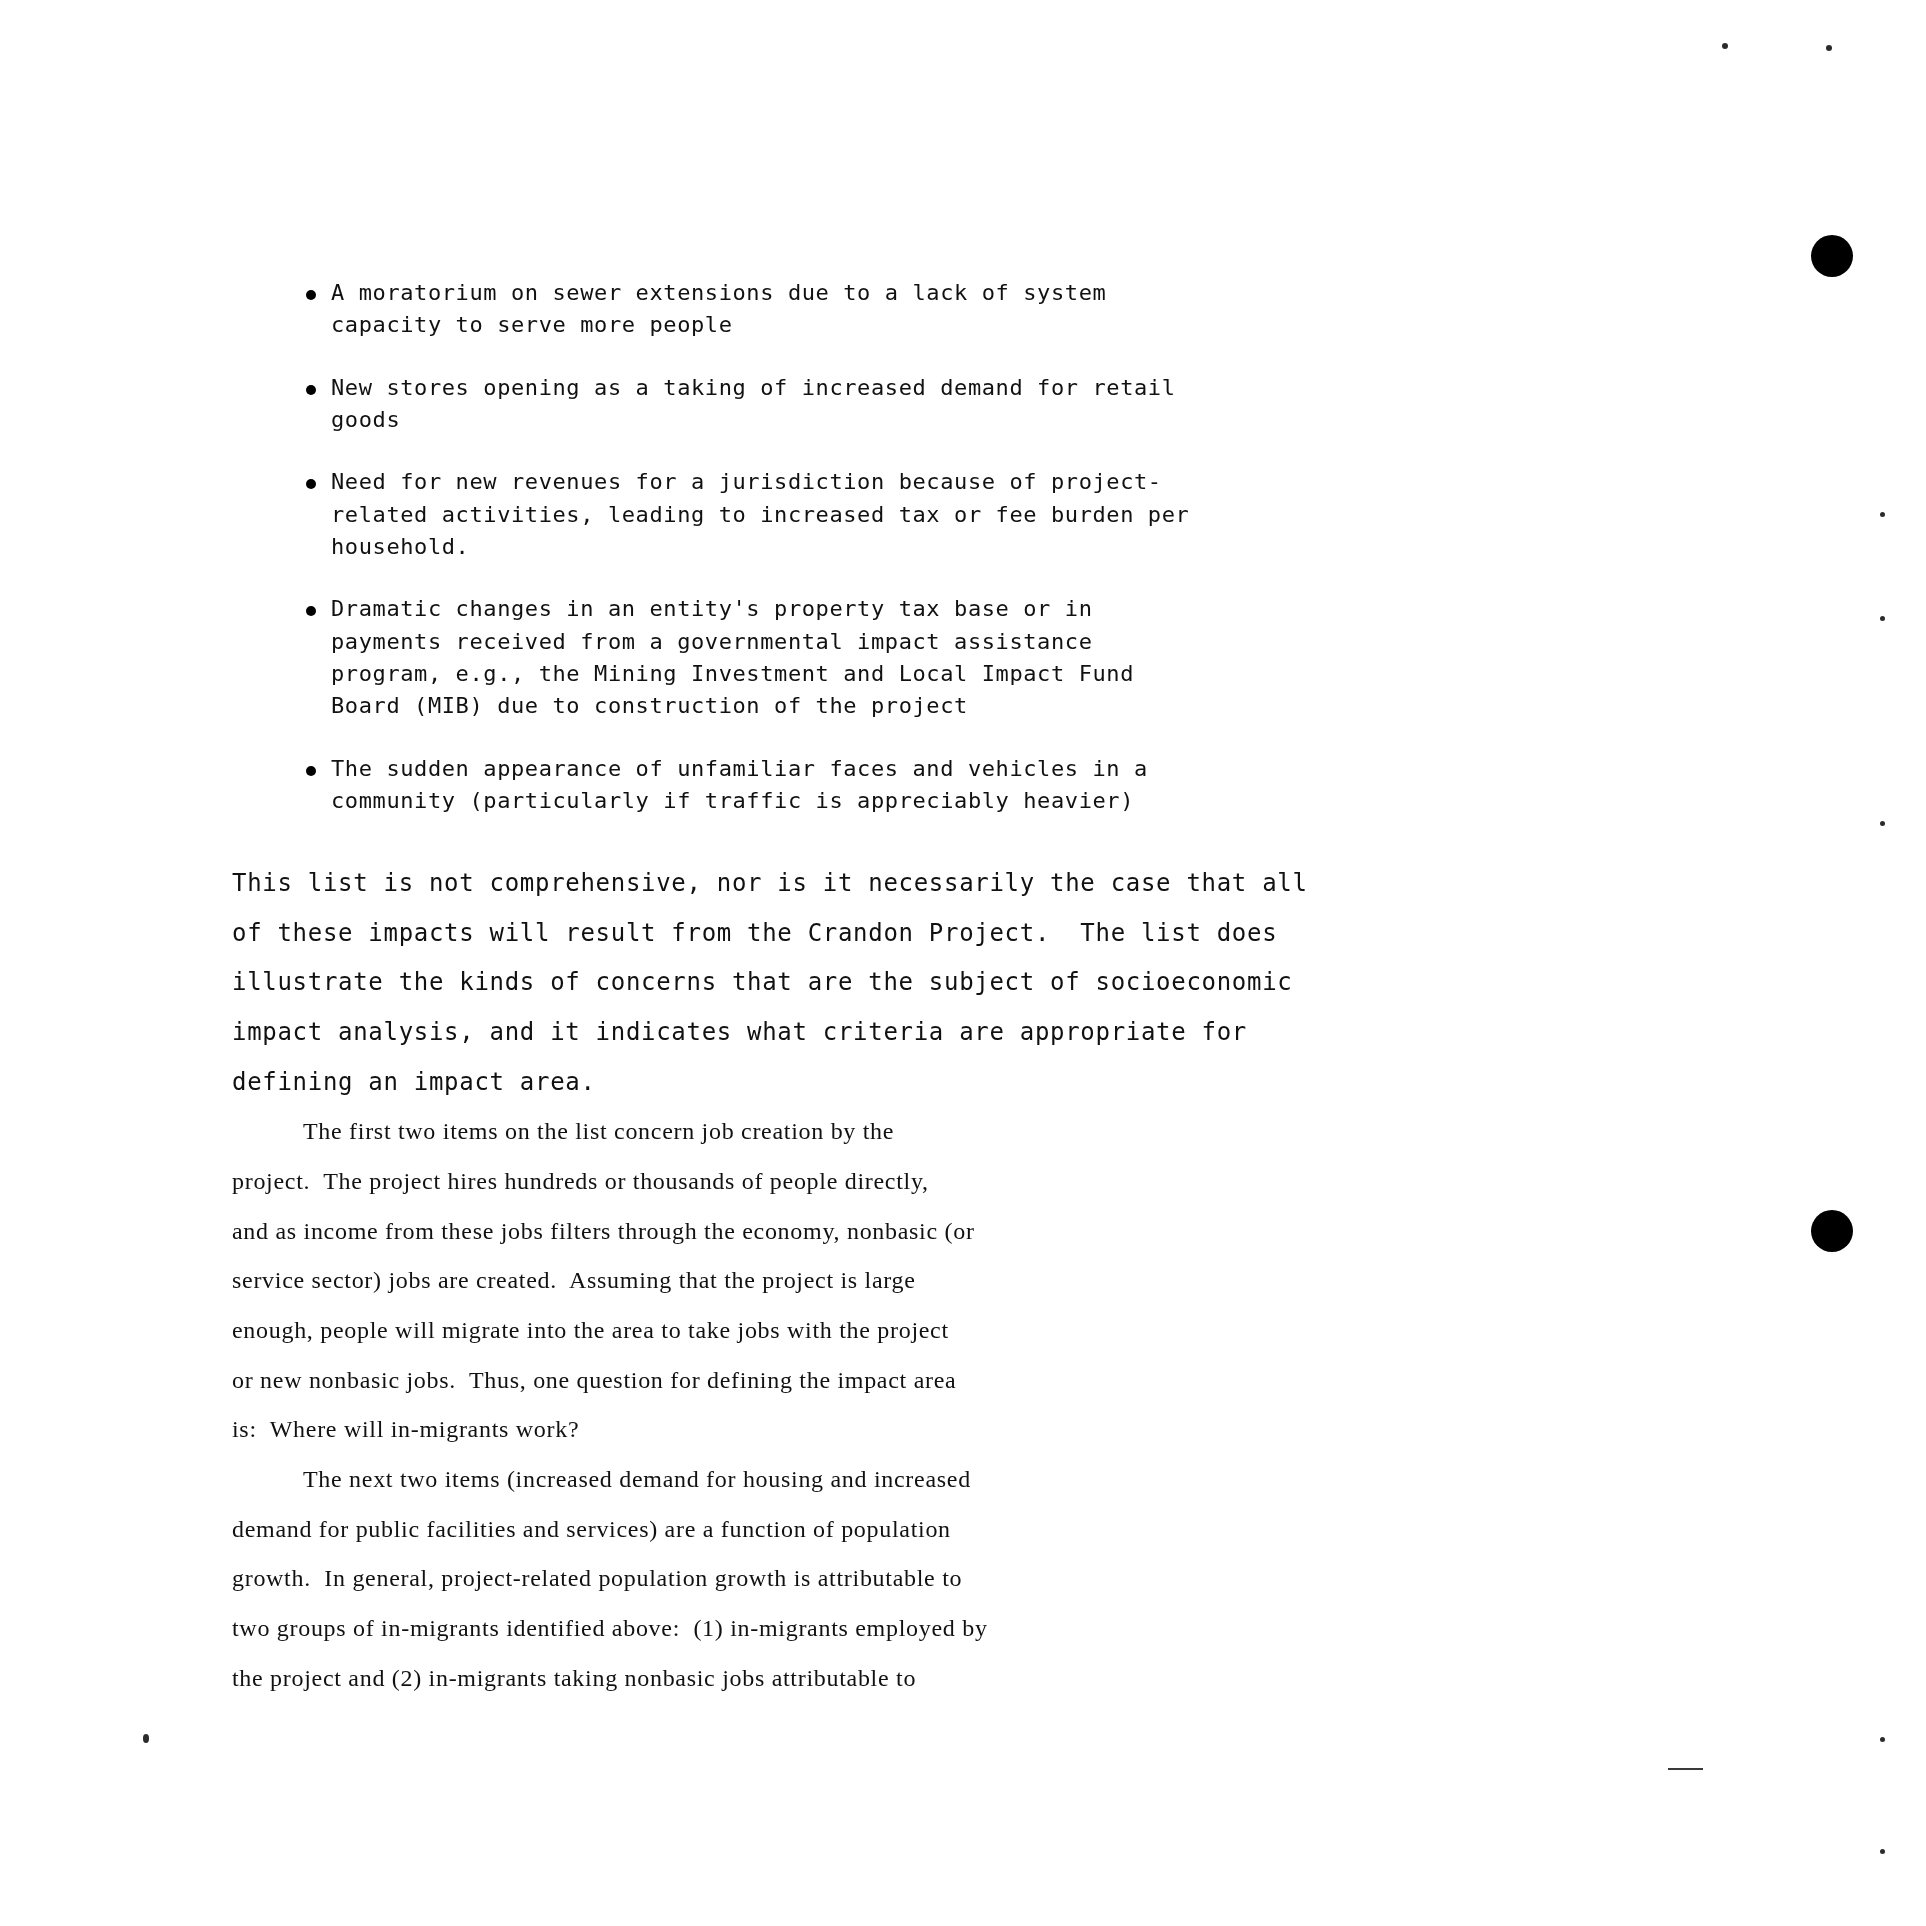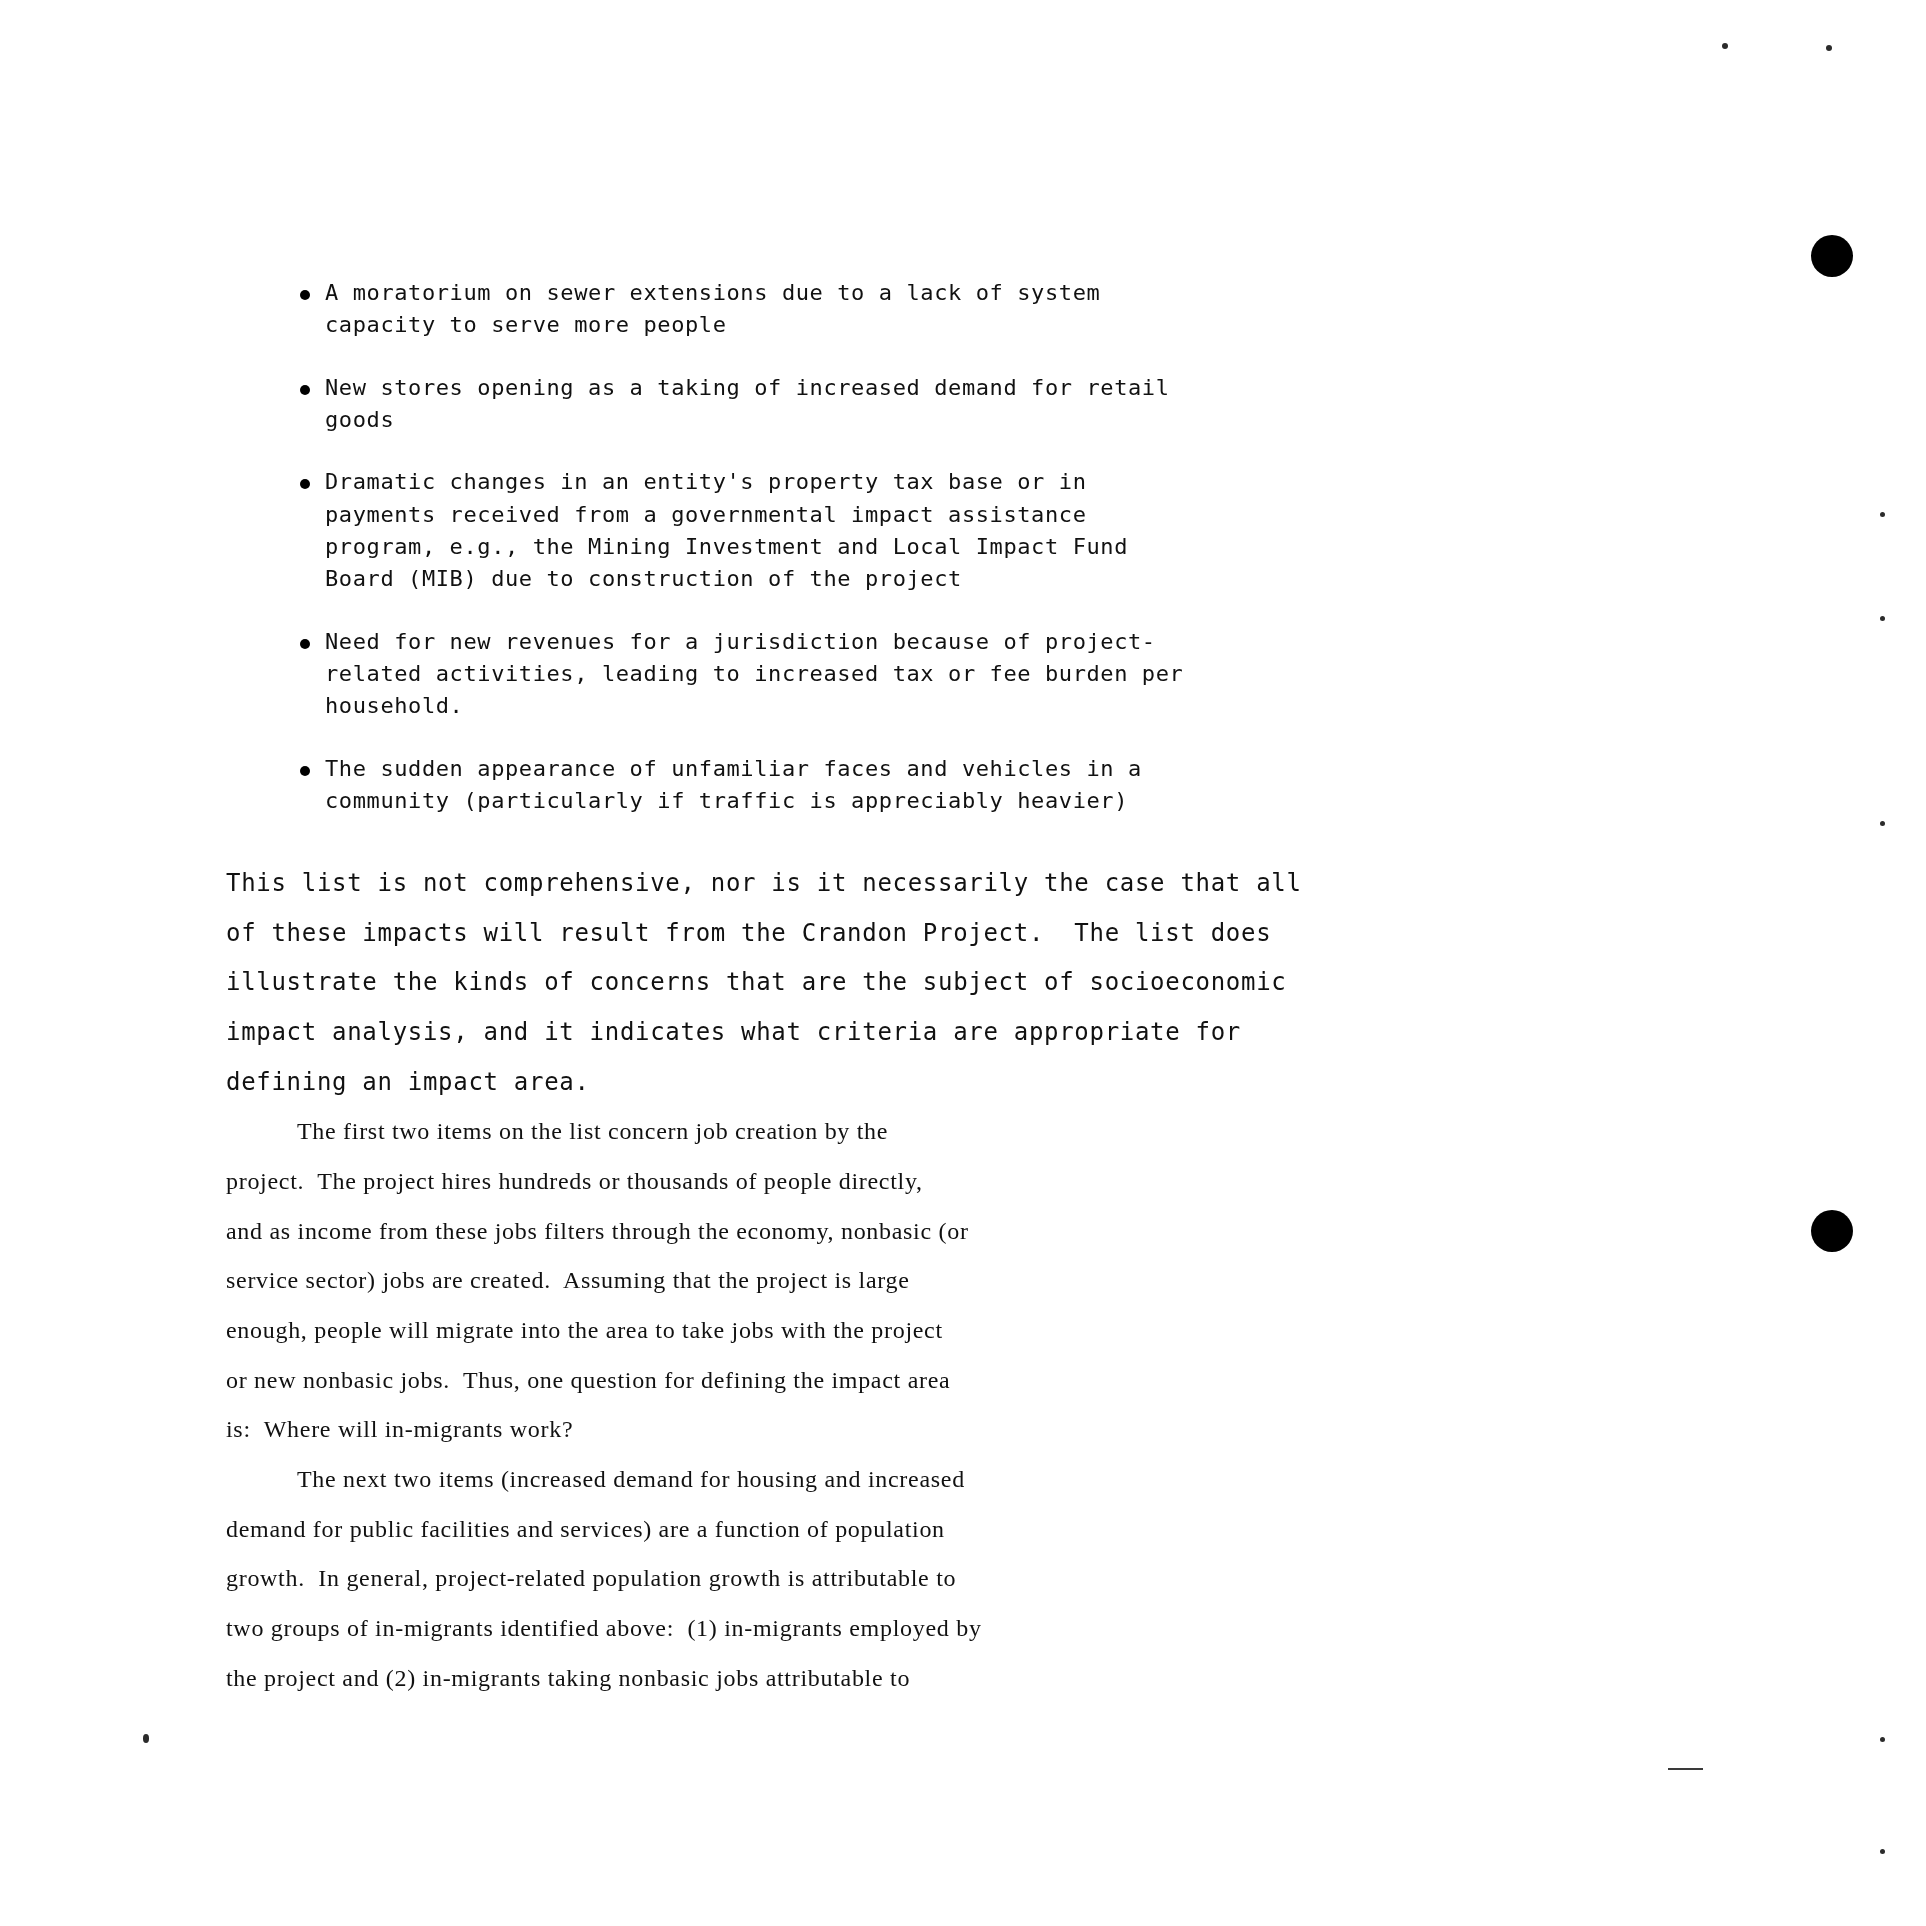--- a/index.html
+++ b/index.html
@@ -25,21 +25,21 @@
     border-radius: 50%;
   }
   .punch {
     position: absolute;
     background: #000000;
     border-radius: 50%;
   }
 
   .content {
     position: absolute;
-    left: 288px;
+    left: 294px;
     top: 277px;
     width: 1387px;
   }
 
   .bullet-list {
     list-style: none;
     margin: 0 0 0 0;
     padding: 0;
   }
   .bullet-item {
@@ -109,30 +109,30 @@
         <span class="bullet-text">A moratorium on sewer extensions due to a lack of system
 capacity to serve more people</span>
       </li>
       <li class="bullet-item">
         <span class="bullet-dot"></span>
         <span class="bullet-text">New stores opening as a taking of increased demand for retail
 goods</span>
       </li>
       <li class="bullet-item">
         <span class="bullet-dot"></span>
+        <span class="bullet-text">Need for new revenues for a jurisdiction because of project-
+related activities, leading to increased tax or fee burden per
+household.</span>
+      </li>
+      <li class="bullet-item">
+        <span class="bullet-dot"></span>
         <span class="bullet-text">Dramatic changes in an entity's property tax base or in
 payments received from a governmental impact assistance
 program, e.g., the Mining Investment and Local Impact Fund
 Board (MIB) due to construction of the project</span>
-      </li>
-      <li class="bullet-item">
-        <span class="bullet-dot"></span>
-        <span class="bullet-text">Need for new revenues for a jurisdiction because of project-
-related activities, leading to increased tax or fee burden per
-household.</span>
       </li>
       <li class="bullet-item">
         <span class="bullet-dot"></span>
         <span class="bullet-text">The sudden appearance of unfamiliar faces and vehicles in a
 community (particularly if traffic is appreciably heavier)</span>
       </li>
     </ul>
 
     <div style="height:11.6px;"></div>
 

